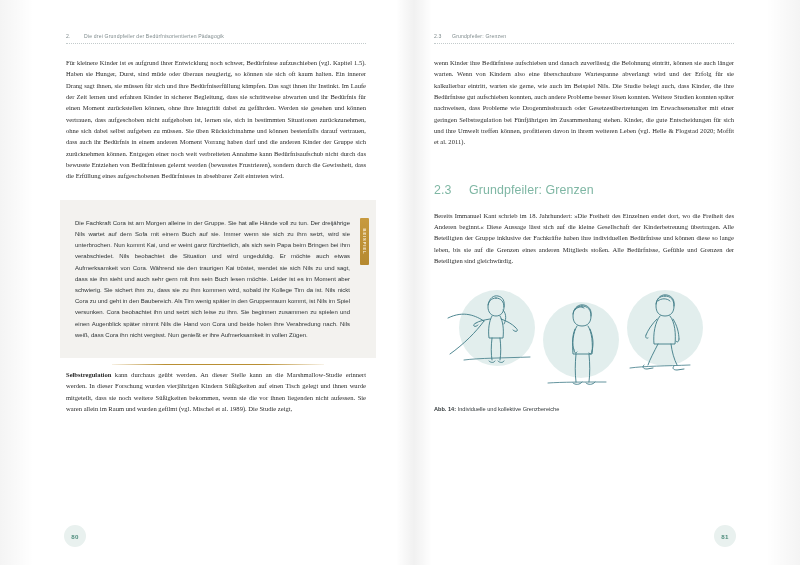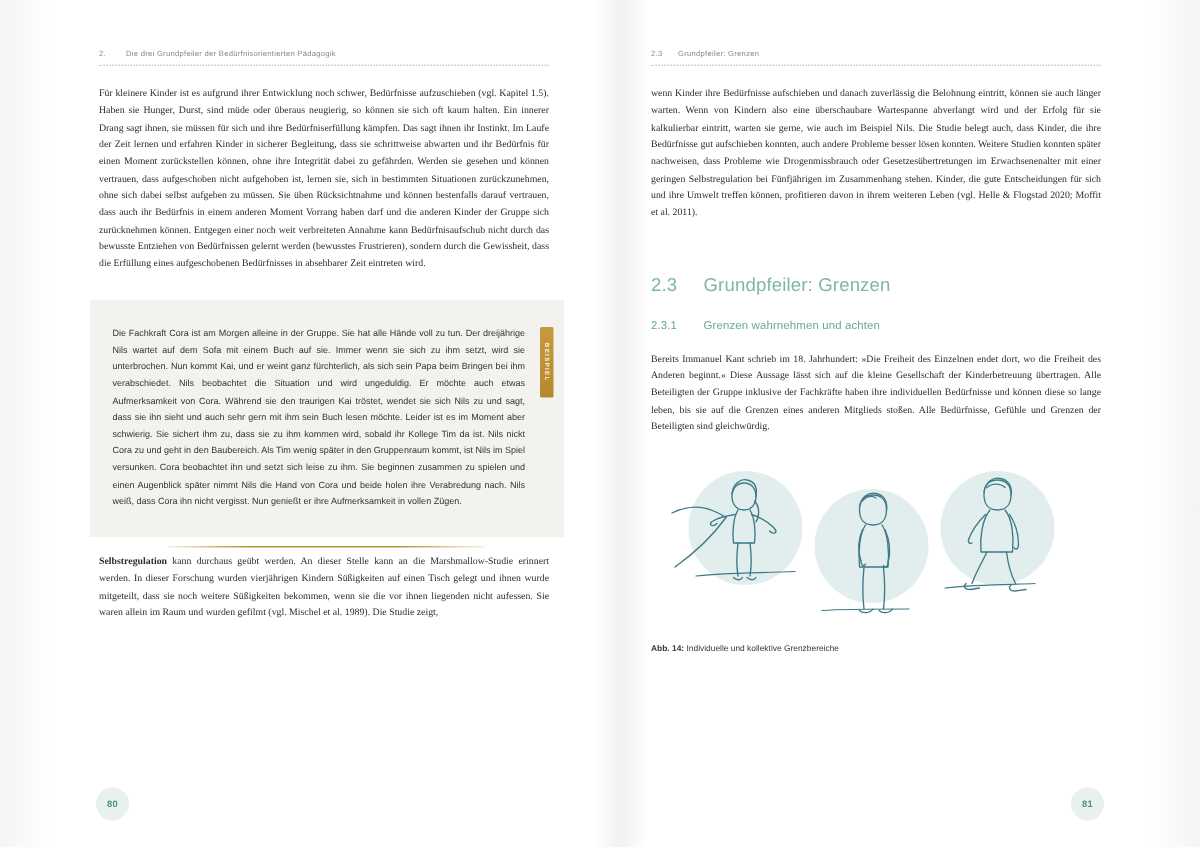--- a/index.html
+++ b/index.html
@@ -242,24 +242,20 @@
     </div>
     <div class="rule-dotted"></div>
 
     <p class="body-text">wenn Kinder ihre Bedürfnisse aufschieben und danach zuverlässig die Belohnung eintritt, können sie auch länger warten. Wenn von Kindern also eine überschaubare Wartespanne abverlangt wird und der Erfolg für sie kalkulierbar eintritt, warten sie gerne, wie auch im Beispiel Nils. Die Studie belegt auch, dass Kinder, die ihre Bedürfnisse gut aufschieben konnten, auch andere Probleme besser lösen konnten. Weitere Studien konnten später nachweisen, dass Probleme wie Drogenmissbrauch oder Gesetzesübertretungen im Erwachsenenalter mit einer geringen Selbstregulation bei Fünfjährigen im Zusammenhang stehen. Kinder, die gute Entscheidungen für sich und ihre Umwelt treffen können, profitieren davon in ihrem weiteren Leben (vgl. Helle &amp; Flogstad 2020; Moffit et al. 2011).</p>
 
     <h2 class="h2">
       <span class="h-num">2.3</span>
       <span>Grundpfeiler: Grenzen</span>
     </h2>
 
-    <h3 class="h3">
-      <span class="h-num">2.3.1</span>
-      <span>Grenzen wahrnehmen und achten</span>
-    </h3>
 
     <p class="body-text">Bereits Immanuel Kant schrieb im 18. Jahrhundert: »Die Freiheit des Einzelnen endet dort, wo die Freiheit des Anderen beginnt.« Diese Aussage lässt sich auf die kleine Gesellschaft der Kinderbetreuung übertragen. Alle Beteiligten der Gruppe inklusive der Fachkräfte haben ihre individuellen Bedürfnisse und können diese so lange leben, bis sie auf die Grenzen eines anderen Mitglieds stoßen. Alle Bedürfnisse, Gefühle und Grenzen der Beteiligten sind gleichwürdig.</p>
 
     <div class="figure">
       <svg width="300" height="112" viewBox="0 0 300 112">
 
         <circle cx="63" cy="40" r="38" fill="#dfeceb" opacity="0.9"></circle>
         <circle cx="147" cy="52" r="38" fill="#dfeceb" opacity="0.9"></circle>
         <circle cx="231" cy="40" r="38" fill="#dfeceb" opacity="0.9"></circle>
 

